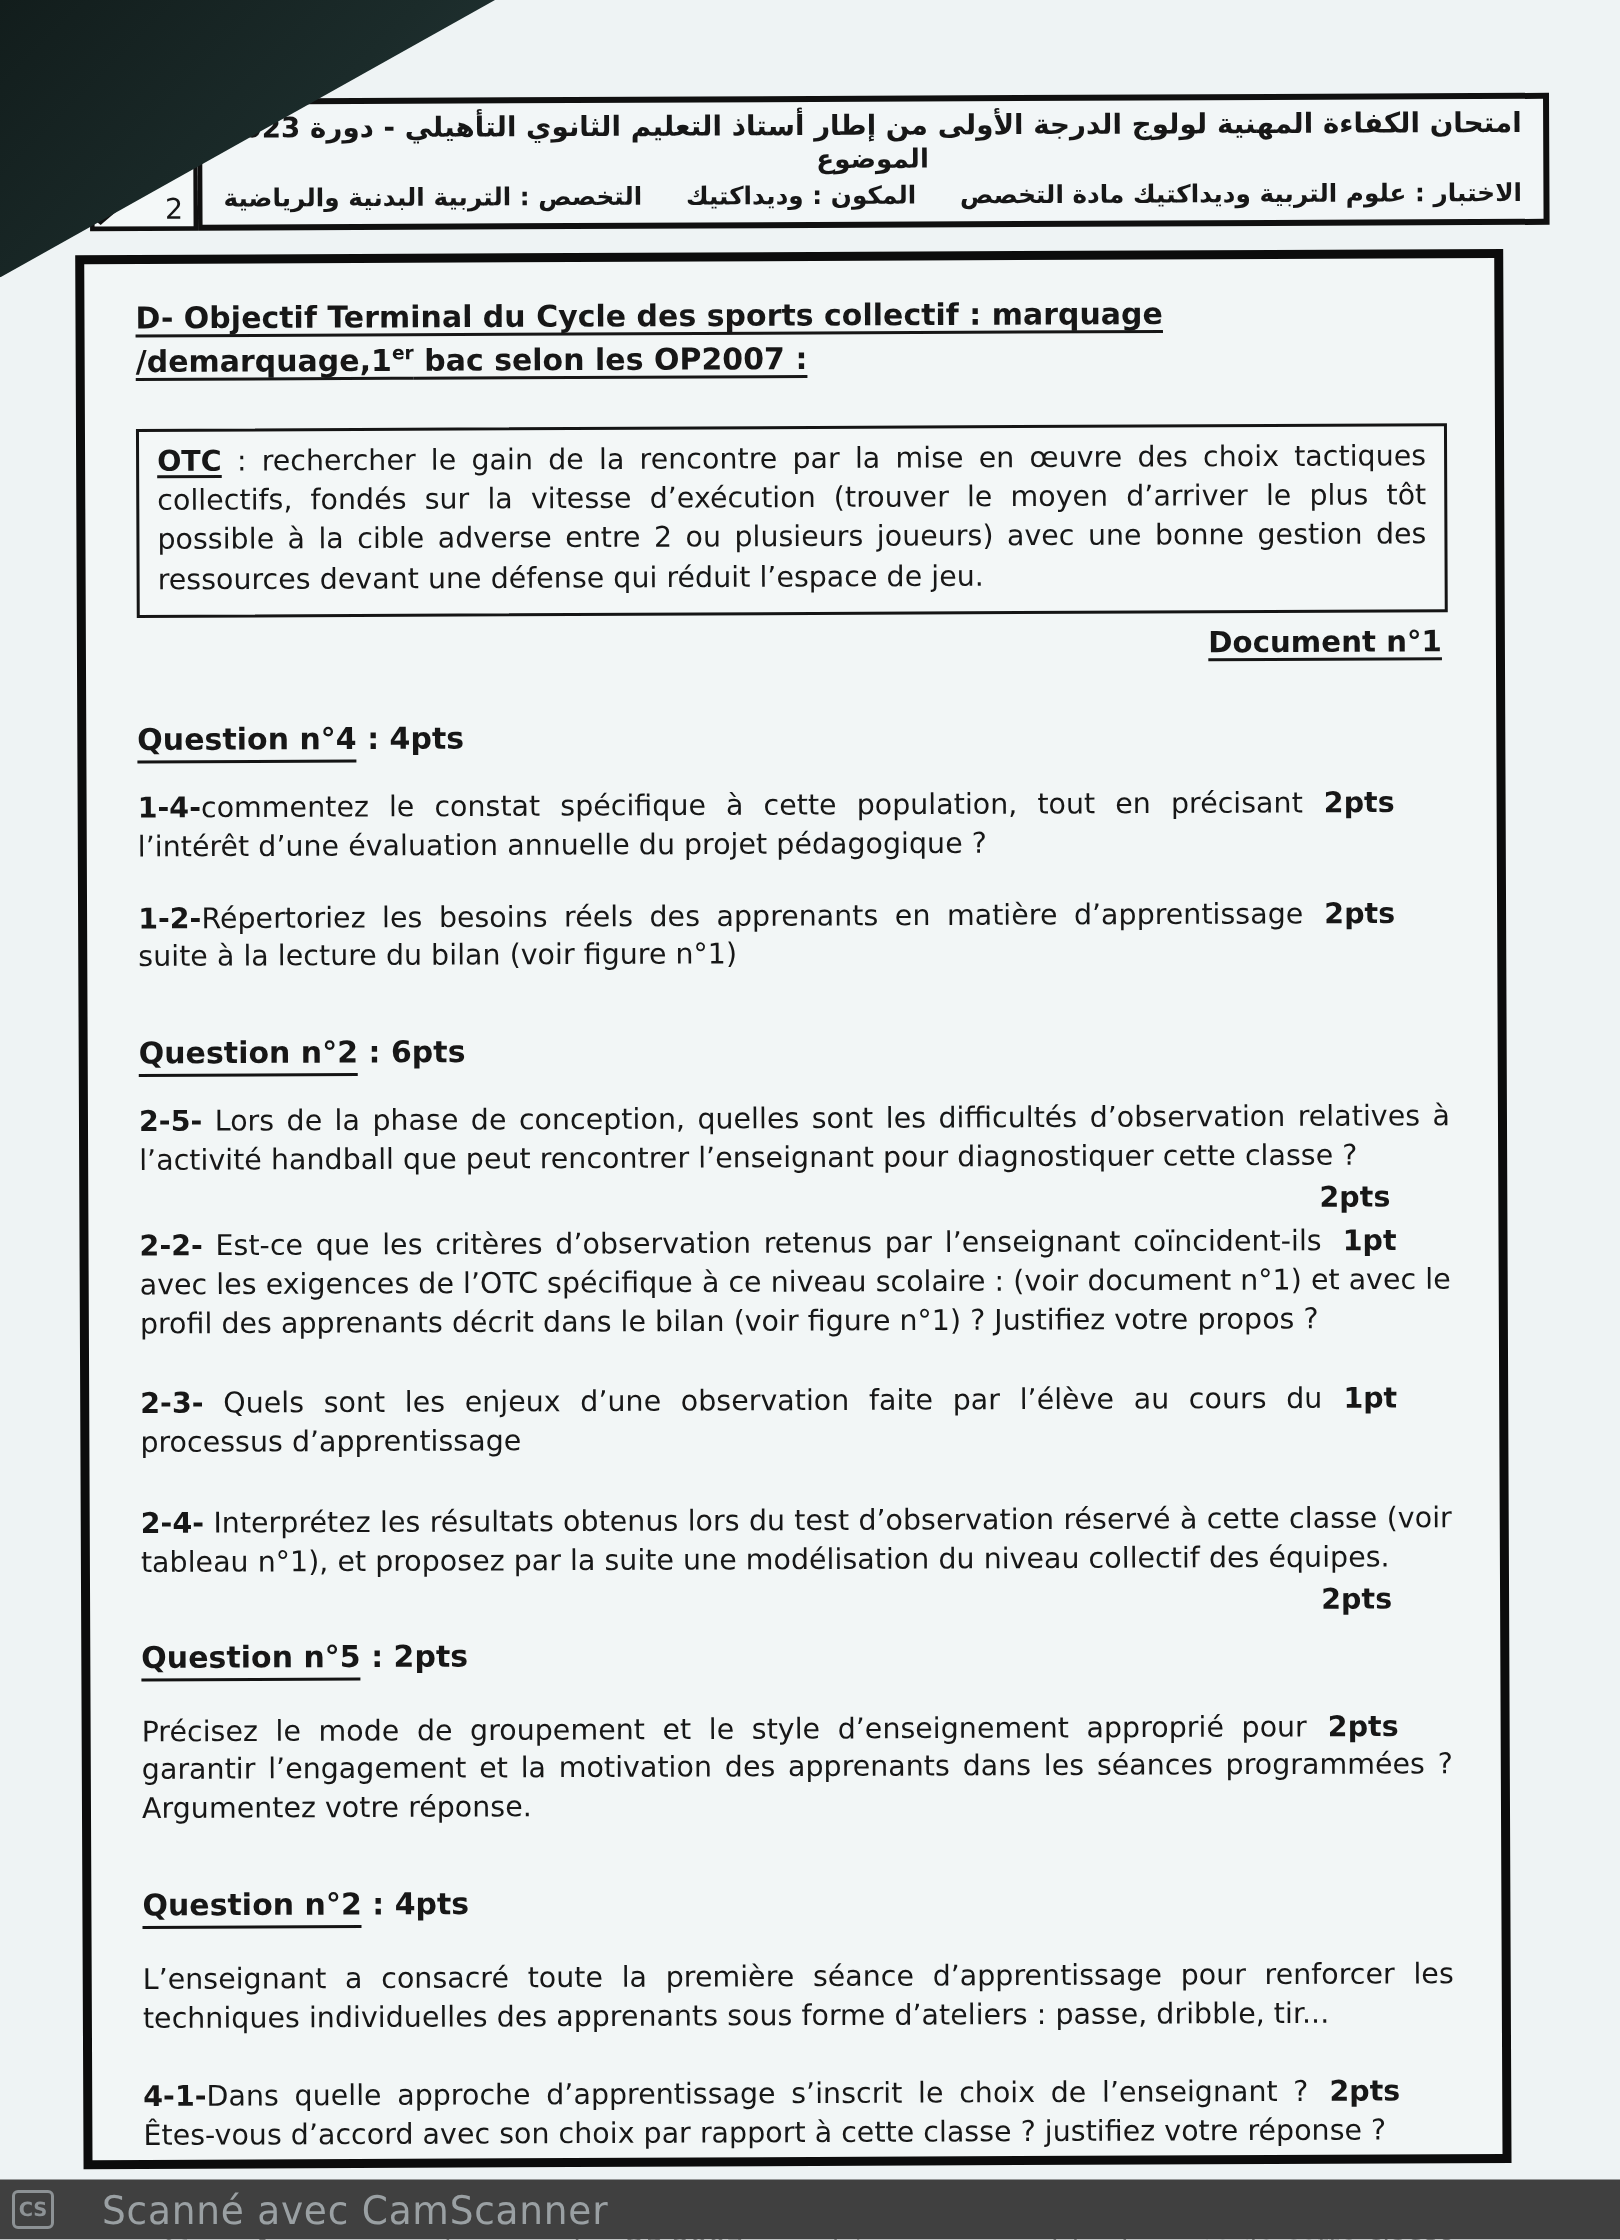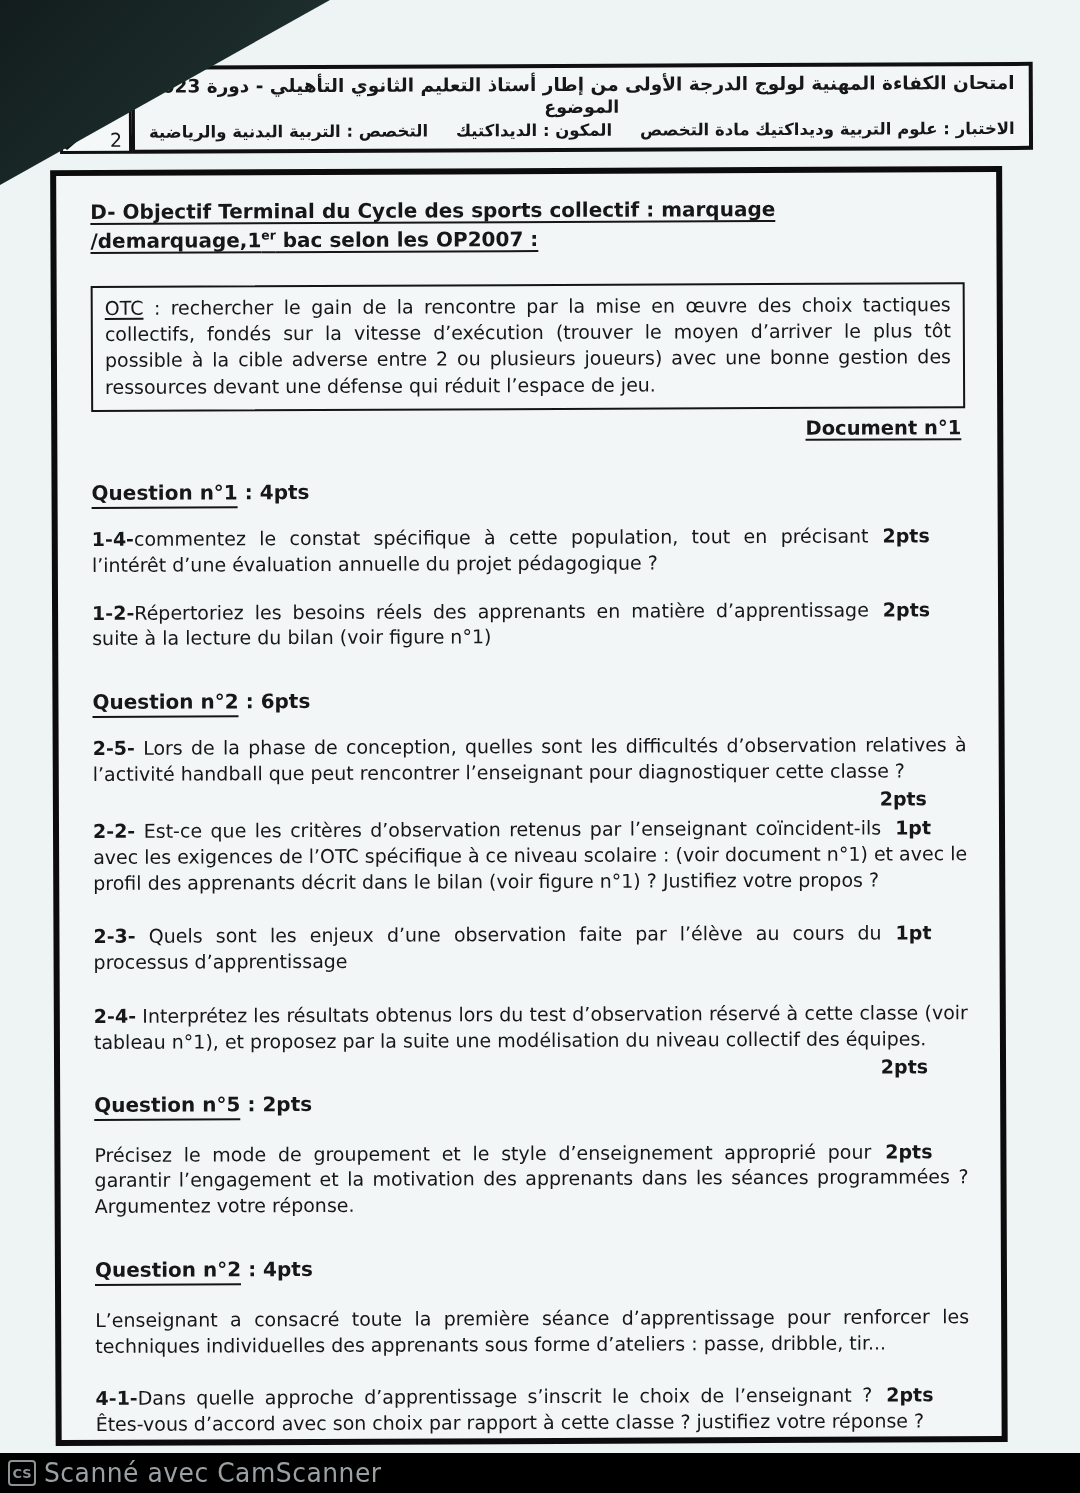--- a/index.html
+++ b/index.html
@@ -45,40 +45,40 @@
   }
   .section-title{
     margin-top:12px;font-size:20px;font-weight:bold;line-height:1.45;
     text-decoration:underline;text-decoration-thickness:2px;text-underline-offset:4px;
   }
   .section-title sup{font-size:0.62em;}
   .otc-box{
     margin-top:30px;border:2.5px solid #151515;padding:7px 12px 10px;
     font-size:19px;line-height:1.38;text-align:justify;background:#f3f7f7;
   }
-  .otc-label{font-weight:normal;text-decoration:underline;text-decoration-thickness:2px;text-underline-offset:3px;}
+  .otc-label{font-weight:bold;text-decoration:underline;text-decoration-thickness:2px;text-underline-offset:3px;}
   .doc-ref{
     margin-top:8px;text-align:right;font-weight:bold;font-size:19.5px;padding-right:4px;
     text-decoration:underline;text-decoration-thickness:2px;text-underline-offset:4px;
   }
   .q-heading{font-size:20px;font-weight:bold;}
   .q-label{border-bottom:2.5px solid #141414;padding-bottom:2px;}
   .mt-lg{margin-top:38px;}
   .mt-sm{margin-top:12px;}
   p.item{
     margin:22px 0 0;font-size:19px;line-height:1.36;text-align:justify;
   }
   p.intro{margin:26px 0 0;font-size:19px;line-height:1.36;text-align:justify;}
   .prefix{font-weight:bold;}
   .pts{font-weight:bold;float:right;margin-right:36px;margin-left:14px;}
   .pts-line{font-weight:bold;font-size:19px;text-align:right;padding-right:40px;margin-top:3px;}
   
   .watermark-bar{
-    position:absolute;left:0;right:0;bottom:0;height:40px;background:#000000;z-index:7;
-    display:flex;align-items:center;padding-left:8px;
+    position:absolute;left:0;right:0;bottom:0;height:40px;background:#404040;z-index:7;
+    display:flex;align-items:center;padding-left:8px;gap:24px;
   }
   .cs-logo{
     width:24px;height:22px;border:2px solid #8d9295;border-radius:4px;
     color:#8d9295;font-weight:bold;font-size:13px;display:flex;align-items:center;justify-content:center;
     flex:none;
   }
   .wm-text{color:#9aa0a3;font-size:25px;margin-left:8px;letter-spacing:0.5px;transform:scaleY(1.05);}
 </style>
 </head>
 <body>
@@ -96,40 +96,40 @@
         </svg>
         <span class="num-top">2</span>
         <span class="num-bot">2</span>
       </div>
     </div>
     <div class="header-box">
       <div class="h-line1">امتحان الكفاءة المهنية لولوج الدرجة الأولى من إطار أستاذ التعليم الثانوي التأهيلي - دورة 2023</div>
       <div class="h-line2">الموضوع</div>
       <div class="h-line3">
         <span>الاختبار : علوم التربية وديداكتيك مادة التخصص</span>
-        <span>المكون : الديداكتيك</span>
+        <span>المكون : وديداكتيك</span>
         <span>التخصص : التربية البدنية والرياضية</span>
       </div>
     </div>
   </div>
 
   <div class="main-box">
 
     <div class="section-title">
       <span>D- Objectif Terminal du Cycle des sports collectif : marquage /demarquage,1</span><sup>er</sup><span> bac selon les OP2007 :</span>
     </div>
 
     <div class="otc-box">
       <span class="otc-label">OTC</span><span> : rechercher le gain de la rencontre par la mise en œuvre des choix tactiques collectifs, fondés sur la vitesse d’exécution (trouver le moyen d’arriver le plus tôt possible à la cible adverse entre 2 ou plusieurs joueurs) avec une bonne gestion des ressources devant une défense qui réduit l’espace de jeu.</span>
     </div>
 
     <div class="doc-ref">Document n°1</div>
 
     <div class="q-heading mt-lg">
-      <span class="q-label">Question n°1</span><span> : 4pts</span>
+      <span class="q-label">Question n°4</span><span> : 4pts</span>
     </div>
     <p class="item">
       <span class="pts">2pts</span><span class="prefix">1-4-</span><span>commentez le constat spécifique à cette population, tout en précisant l’intérêt d’une évaluation annuelle du projet pédagogique ?</span>
     </p>
     <p class="item">
       <span class="pts">2pts</span><span class="prefix">1-2-</span><span>Répertoriez les besoins réels des apprenants en matière d’apprentissage suite à la lecture du bilan (voir figure n°1)</span>
     </p>
 
     <div class="q-heading mt-lg">
       <span class="q-label">Question n°2</span><span> : 6pts</span>

